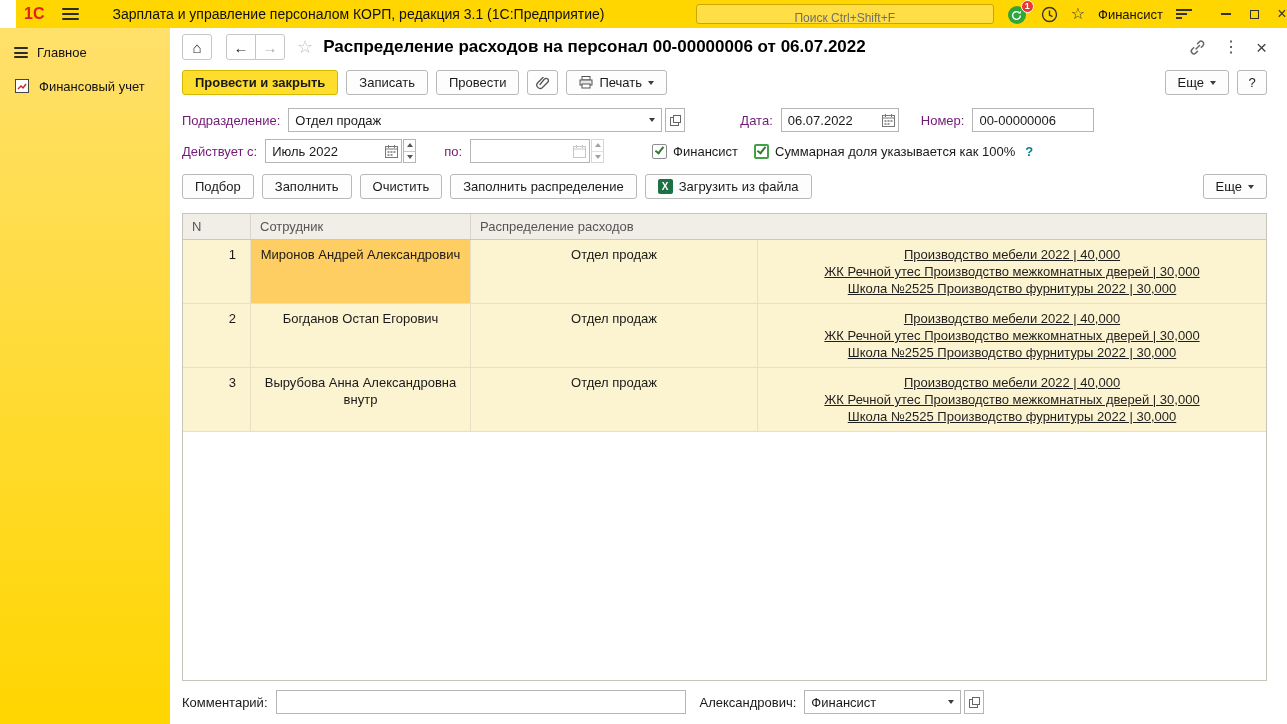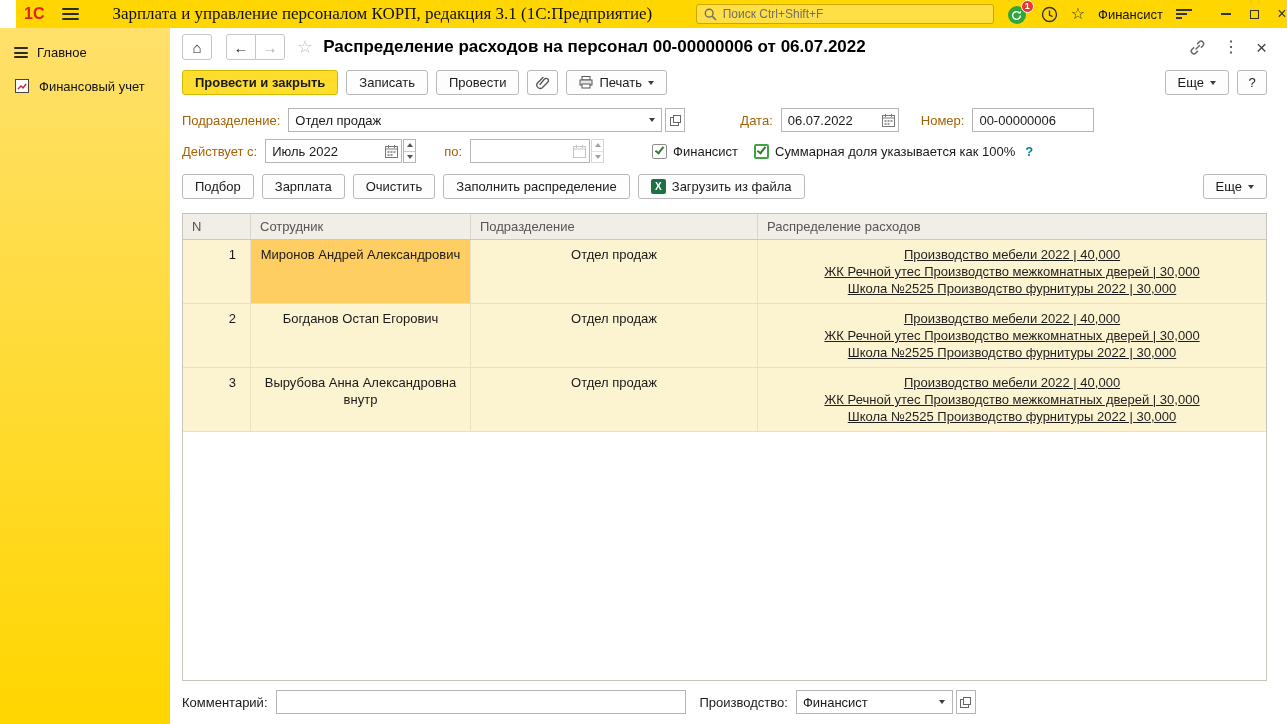--- a/index.html
+++ b/index.html
@@ -17,28 +17,29 @@
   .topbar {
     position: absolute; top: 0; left: 16px; width: 100%; height: 28px;
     background: #FFD600;
     display: flex; align-items: center;
     padding: 0 8px 0 8px;
   }
   .logo { color: #E31E24; font-weight: 700; font-size: 16px; margin-right: 18px; line-height: 1; }
   .hamburger { display: inline-flex; flex-direction: column; gap: 3px; width: 17px; cursor: pointer; }
   .hamburger i { display: block; height: 2px; background: #2b2b2b; border-radius: 1px; }
   .hamburger.small { width: 14px; gap: 2.5px; }
-  .app-title { margin-left: 33px; font-size: 17px; color: #111; white-space: nowrap; font-family: Liberation Serif, serif; }
+  .app-title { margin-left: 33px; font-size: 14px; color: #111; white-space: nowrap; }
 
   .search-box {
     margin-left: auto; margin-right: 14px;
     width: 298px; height: 20px;
     background: #FFDF45; border: 1px solid #C9A800; border-radius: 3px;
     display: flex; align-items: center; gap: 6px; padding: 0 7px;
     cursor: text;
+    flex-direction: column;
   }
   .search-ph { color: #6E6E6E; font-size: 12px; white-space: nowrap; }
 
   .top-icons { display: flex; align-items: center; gap: 13px; }
   .notif { position: relative; width: 20px; height: 20px; cursor: pointer; }
   .notif .circle { width: 18px; height: 18px; margin-top: 2px; border-radius: 50%; background: #2FA63C; display: flex; align-items: center; justify-content: center; }
   .badge {
     position: absolute; top: -4px; right: -6px;
     background: #E53935; color: #fff; font-size: 9px; font-weight: 700;
     width: 13px; height: 13px; border-radius: 50%; border: 1px solid #fff;
@@ -86,21 +87,21 @@
     padding: 0 12px; background: #FDFDFD; border: 1px solid #B9B9B9; border-radius: 3px;
     font-size: 13px; cursor: pointer; white-space: nowrap; color: #1a1a1a;
   }
   .btn.primary { background: #FFDD2D; border-color: #D3B900; font-weight: 700; }
   .btn.icon-only { padding: 0 8px; min-width: 30px; justify-content: center; }
   .caret { width: 0; height: 0; border-left: 3.5px solid transparent; border-right: 3.5px solid transparent; border-top: 4.5px solid #3C3C3C; display: inline-block; }
   .spacer { flex: 1; }
 
   
   .field-row { display: flex; align-items: center; padding: 0 20px 0 12px; margin-top: 9px; flex: none; }
-  .field-row label { margin-right: 8px; white-space: nowrap; color: #a16207; }
+  .field-row label { margin-right: 8px; white-space: nowrap; color: #701a75; }
   .combo { height: 24px; border: 1px solid #B5B5B5; background: #fff; display: flex; align-items: stretch; }
   .combo-value { flex: 1; display: flex; align-items: center; padding: 0 6px; white-space: nowrap; overflow: hidden; }
   .combo-btn { width: 19px; display: flex; align-items: center; justify-content: center; cursor: pointer; background: #fff; }
   .combo.muted .combo-value { color: #999; }
   .combo.muted .combo-btn, .spinner.muted { opacity: 0.55; }
   .mini-btn { width: 20px; height: 24px; margin-left: 3px; border: 1px solid #B5B5B5; background: #fff; display: flex; align-items: center; justify-content: center; cursor: pointer; }
   .spinner { display: inline-flex; flex-direction: column; width: 13px; height: 24px; border: 1px solid #B5B5B5; margin-left: 1px; background: #fff; cursor: pointer; }
   .spinner span { flex: 1; display: flex; align-items: center; justify-content: center; }
   .spinner .sp-dn { border-top: 1px solid #C9C9C9; }
   .sp-up::after { content: ""; border-left: 3px solid transparent; border-right: 3px solid transparent; border-bottom: 4px solid #555; }
@@ -368,21 +369,21 @@
       <span>Суммарная доля указывается как 100%</span>
     </div>
     <span class="help-q">?</span>
   </div>
 
   <div class="toolbar" style="margin-top:7px">
     <div class="btn">
         <span>Подбор</span>
       </div>
     <div class="btn">
-        <span>Зарплата</span>
+        <span>Заполнить</span>
       </div>
     <div class="btn">
         <span>Очистить</span>
       </div>
     <div class="btn">
         <span>Заполнить распределение</span>
       </div>
     <div class="btn">
       <span class="excel">X</span>
       <span>Загрузить из файла</span>
@@ -391,21 +392,20 @@
     <div class="btn">
         <span>Еще</span>
         <span class="caret"></span>
       </div>
   </div>
 
   <div class="table">
     <div class="t-head">
       <div class="c n">N</div>
       <div class="c emp">Сотрудник</div>
-      <div class="c dep">Подразделение</div>
       <div class="c alloc">Распределение расходов</div>
     </div>
 
     <div class="t-row">
       <div class="c n">1</div>
       <div class="c emp selected">Миронов Андрей Александрович</div>
       <div class="c dep">Отдел продаж</div>
       <div class="c alloc">
         <span class="alink">Производство мебели 2022 | 40,000</span>
         <span class="alink">ЖК Речной утес Производство межкомнатных дверей | 30,000</span>
@@ -436,21 +436,21 @@
     </div>
 
     <div class="t-empty"></div>
   </div>
 
   <div class="form-footer">
     <label>Комментарий:</label>
     <div class="input" style="width:410px">
       <span></span>
     </div>
-    <label style="margin-left:14px">Производство:</label>
+    <label style="margin-left:14px">Александрович:</label>
     <div class="combo" style="width:157px">
       <span class="combo-value">Финансист</span>
       <span class="combo-btn">
           <span class="caret"></span>
         </span>
     </div>
     <div class="mini-btn">
       <svg width="11" height="11" viewBox="0 0 11 11">
         <rect x="0.5" y="2.5" width="8" height="8" fill="#fff" stroke="#666"></rect>
         <rect x="3.5" y="0.5" width="7" height="7" fill="#fff" stroke="#666"></rect>

